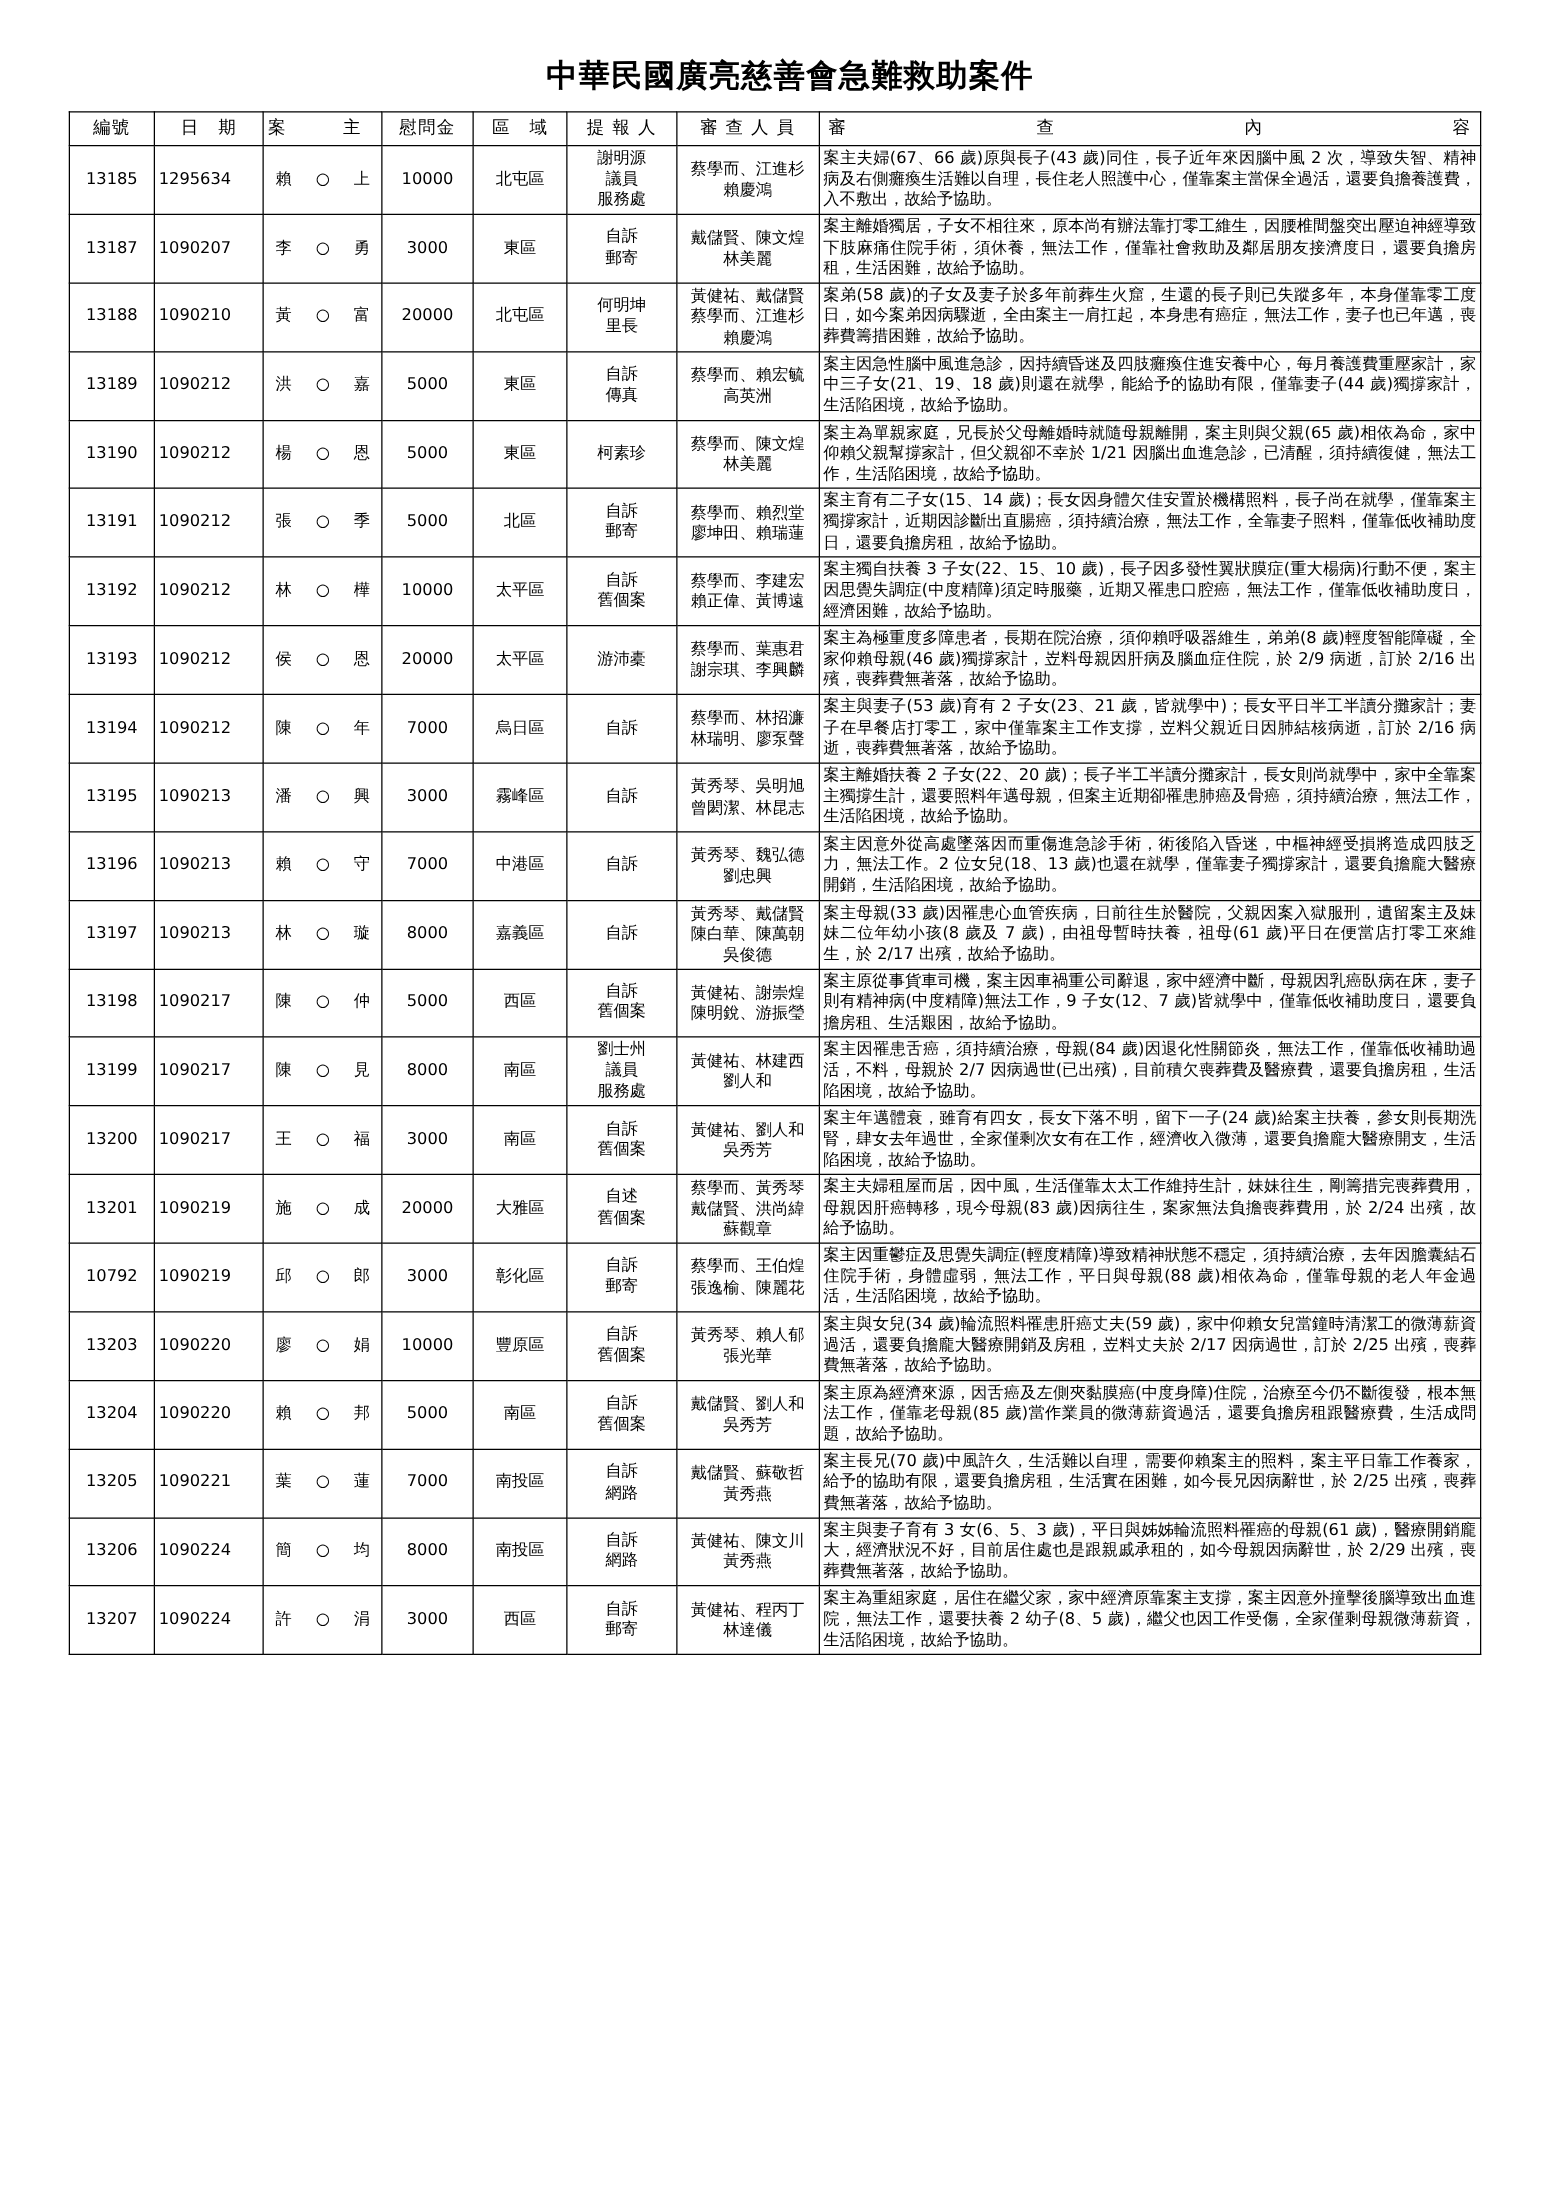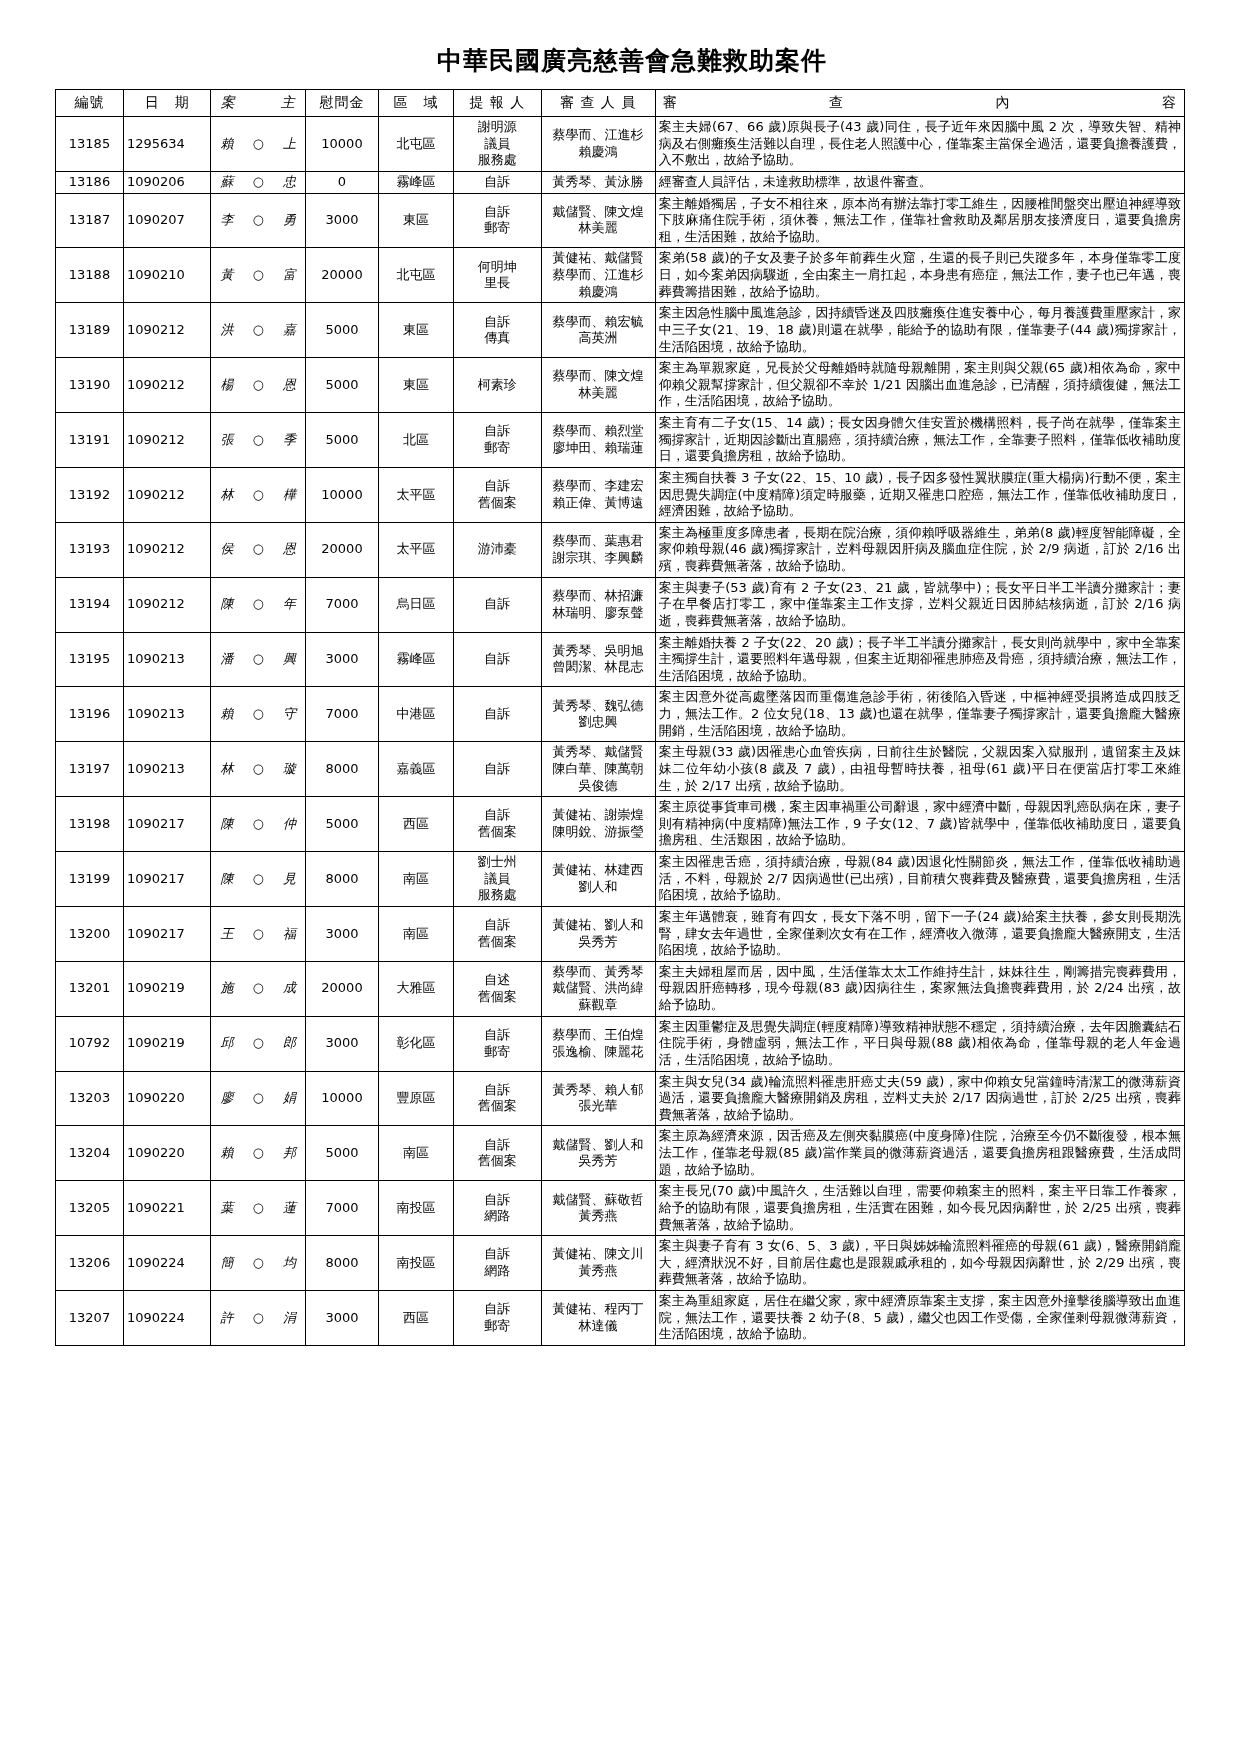--- a/index.html
+++ b/index.html
@@ -40,21 +40,21 @@
   }
   thead th {
     font-weight: normal;
     text-align: center;
     font-size: 14px;
     height: 22px;
     letter-spacing: 1px;
   }
   .c-id    { width: 56px;  text-align: center; }
   .c-date  { width: 72px;  }
-  .c-name  { width: 78px;  text-align: center; font-style: italic; }
+  .c-name  { width: 78px;  text-align: left; }
   .c-money { width: 60px;  text-align: center; }
   .c-area  { width: 62px;  text-align: center; }
   .c-report{ width: 72px;  text-align: center; }
   .c-review{ width: 94px;  text-align: center; }
   .c-content{ width: 436px; text-align: left; }
 
   .hdr-spread {
     display: flex;
     justify-content: space-between;
     padding: 0 4px;
@@ -127,36 +127,20 @@
           <td class="c-money">10000</td>
           <td class="c-area">北屯區</td>
           <td class="c-report multiline">謝明源
 議員
 服務處</td>
           <td class="c-review review-cell multiline">蔡學而、江進杉
 賴慶鴻</td>
           <td class="c-content content-cell">案主夫婦(67、66 歲)原與長子(43 歲)同住，長子近年來因腦中風 2 次，導致失智、精神病及右側癱瘓生活難以自理，長住老人照護中心，僅靠案主當保全過活，還要負擔養護費，入不敷出，故給予協助。</td>
         </tr>
         <tr>
-          <td class="c-id">13186</td>
-          <td class="c-date">1090206</td>
-          <td class="c-name">
-            <div class="name-cell">
-              <span>蘇</span>
-              <span>○</span>
-              <span>忠</span>
-            </div>
-          </td>
-          <td class="c-money">0</td>
-          <td class="c-area">霧峰區</td>
-          <td class="c-report multiline">自訴</td>
-          <td class="c-review review-cell multiline">黃秀琴、黃泳勝</td>
-          <td class="c-content content-cell">經審查人員評估，未達救助標準，故退件審查。</td>
-        </tr>
-        <tr>
           <td class="c-id">13187</td>
           <td class="c-date">1090207</td>
           <td class="c-name">
             <div class="name-cell">
               <span>李</span>
               <span>○</span>
               <span>勇</span>
             </div>
           </td>
           <td class="c-money">3000</td>

